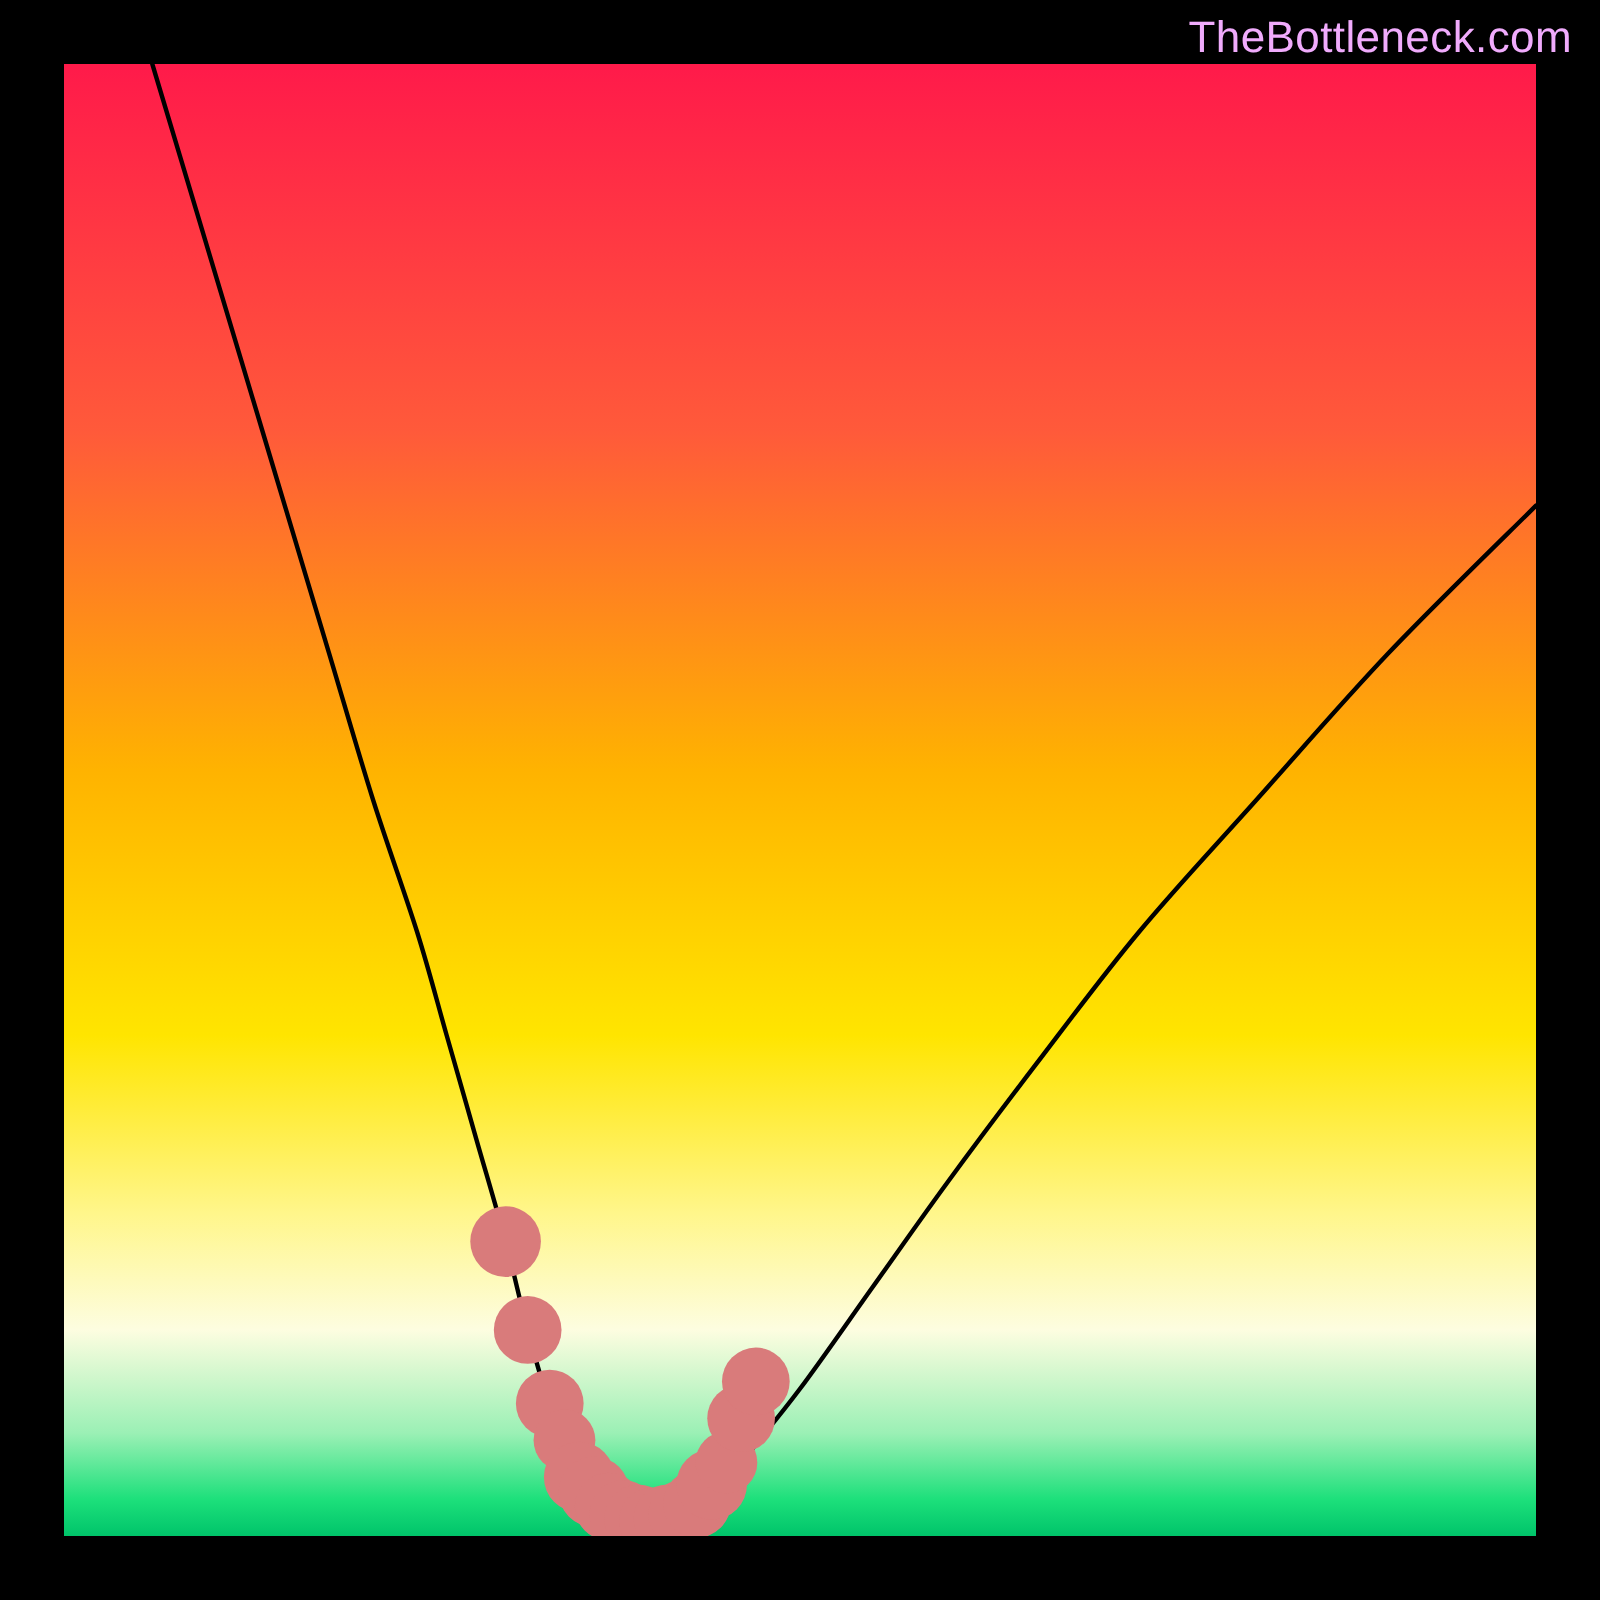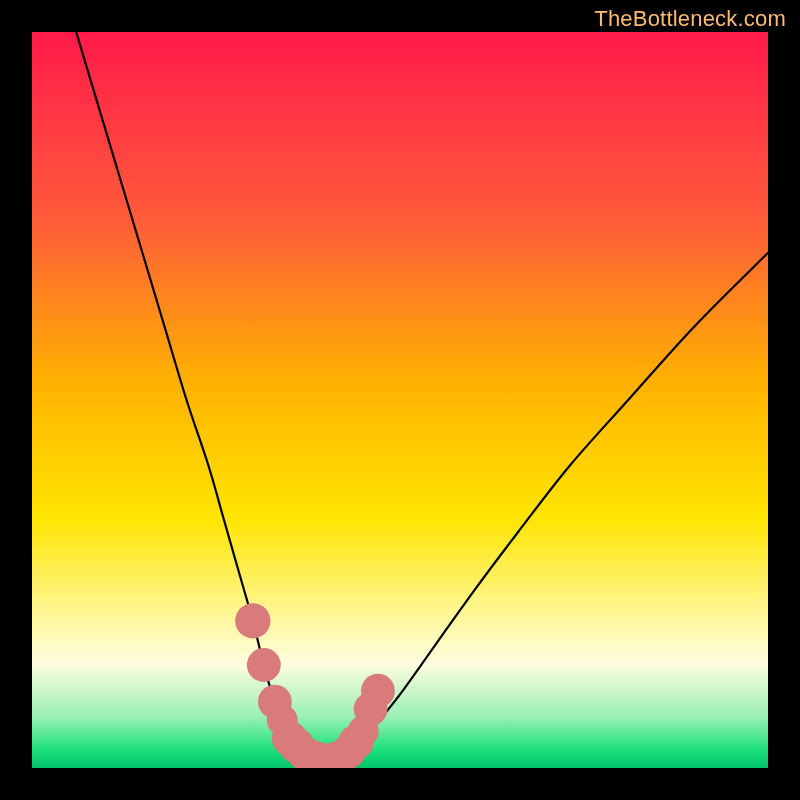--- a/index.html
+++ b/index.html
@@ -23,21 +23,21 @@
     width: 736px;
     height: 736px;
     overflow: hidden;
   }
   .watermark {
     position: absolute;
     top: 6px;
     right: 14px;
     font-size: 22px;
     font-weight: 500;
-    color: #fdba74;
+    color: #f0abfc;
     letter-spacing: 0.2px;
   }
   svg {
     display: block;
   }
 </style>
 </head>
 <body>
 
 <div class="frame">

